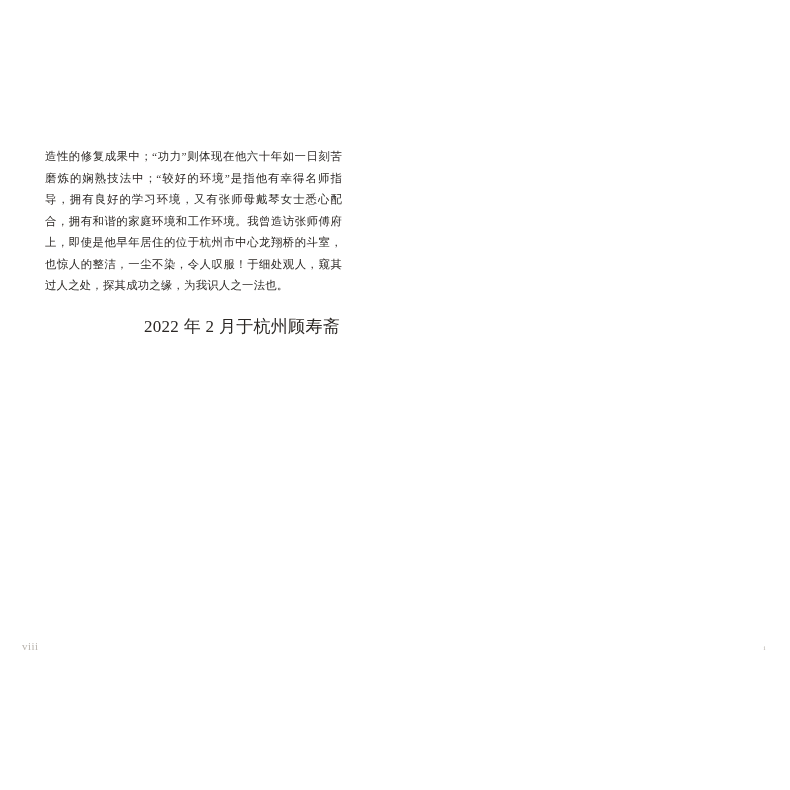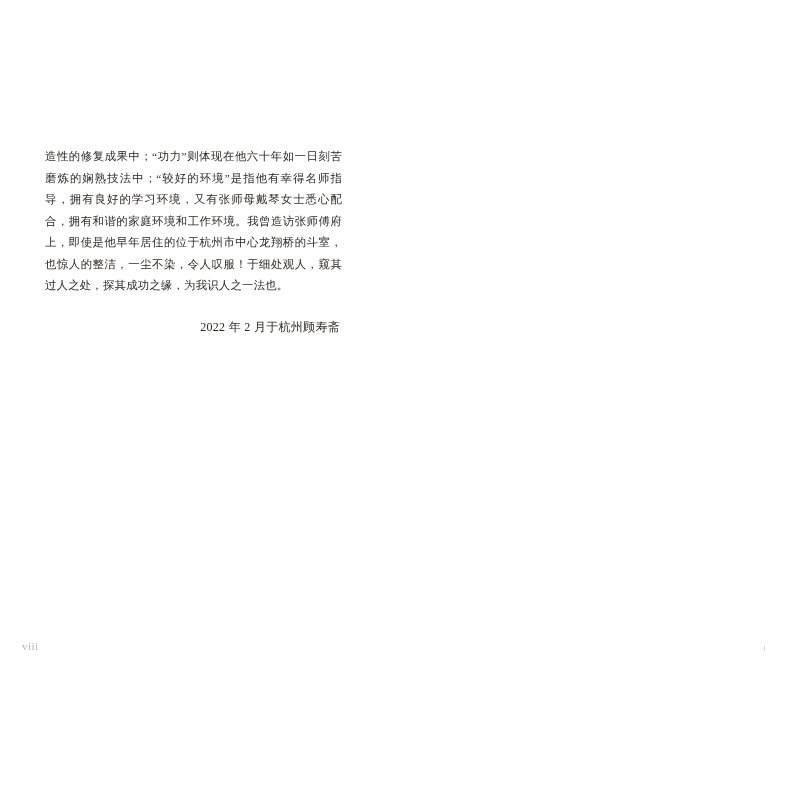--- a/index.html
+++ b/index.html
@@ -61,21 +61,21 @@
     text-align: right;
   }
   .signature .sig-name {
     font-size: 11.4px;
     line-height: 20px;
     letter-spacing: 3px;
     color: #2b2724;
     padding-right: 32px;
   }
   .signature .sig-date {
-    font-size: 12px;
+    font-size: 17px;
     line-height: 22px;
     letter-spacing: 0.3px;
     color: #2b2724;
     padding-right: 2px;
   }
   .folio-left {
     position: absolute;
     left: 22px;
     bottom: 138px;
     font-size: 11px;

